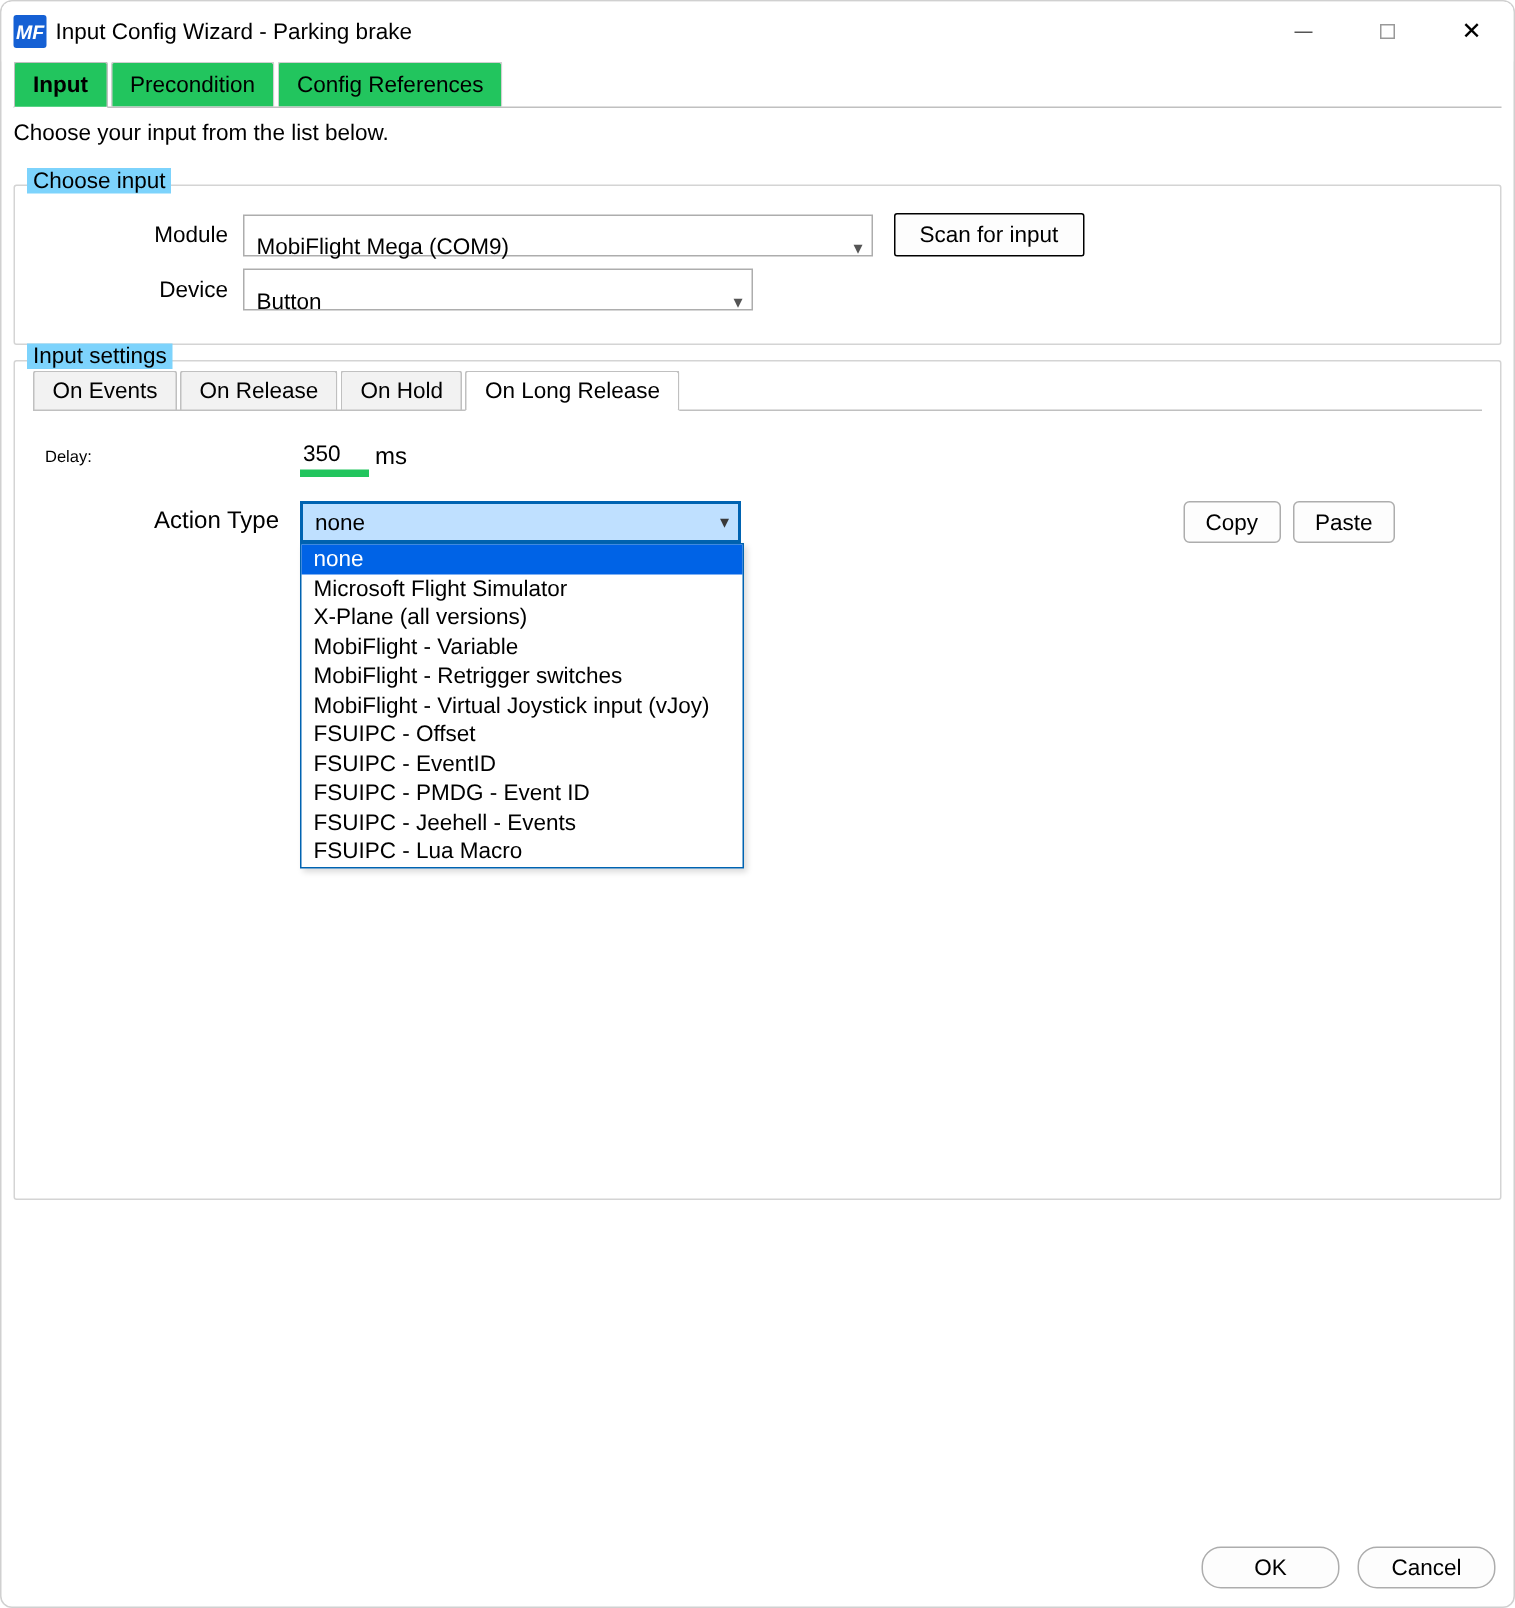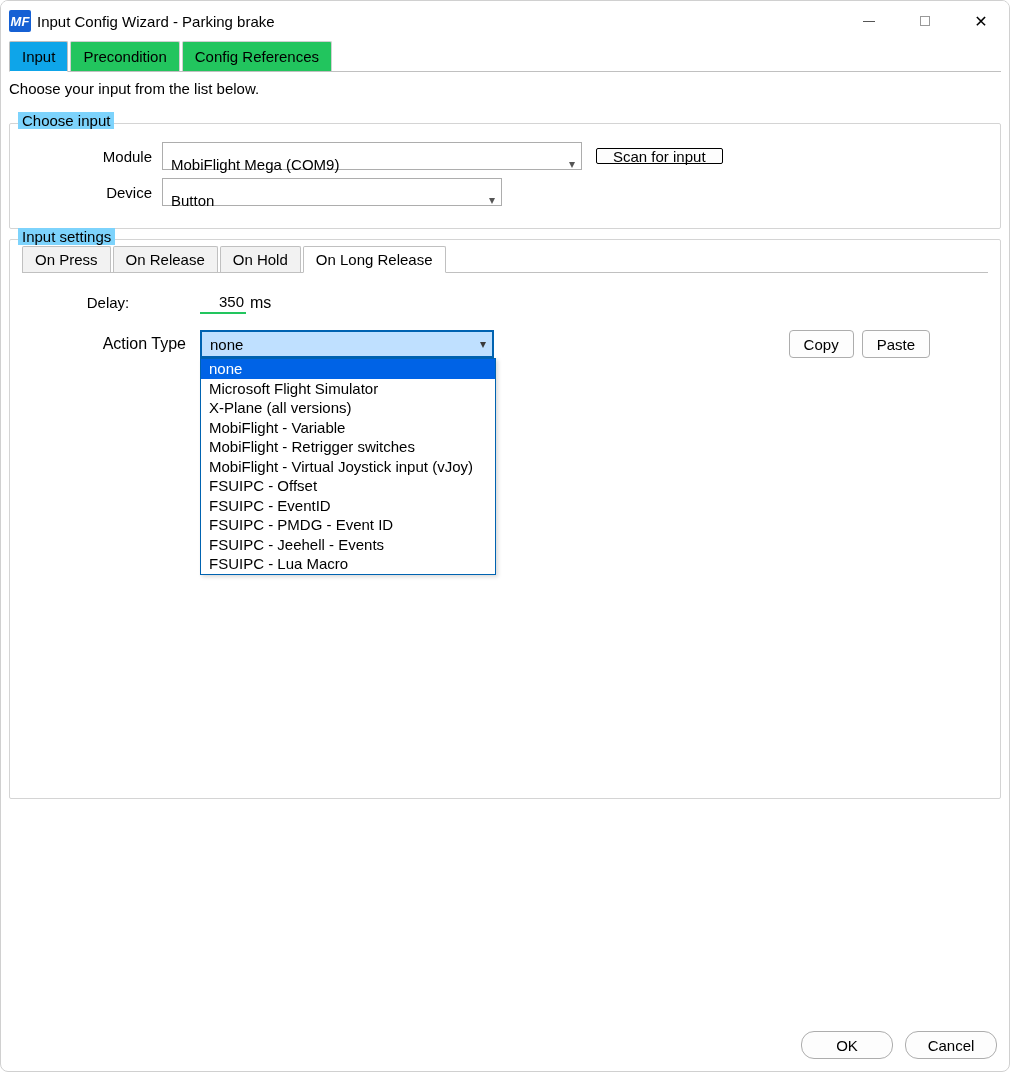--- a/index.html
+++ b/index.html
@@ -69,24 +69,24 @@
   .main-tabs .tab {
     padding: 6px 12px;
     border: 1px solid transparent;
     border-bottom: none;
     background: #22c55e;
     border-color: #d0d0d0;
     border-radius: 2px 2px 0 0;
     margin-right: 2px;
   }
   .main-tabs .tab.active {
-    background: #0ea5e9;
+    background: #22c55e;
     border-color: #c0c0c0;
     border-bottom: 1px solid #fff;
-    font-weight: normal;
+    font-weight: bold;
     position: relative;
     z-index: 2;
   }
   .tab-area {
     border-top: 1px solid #c0c0c0;
     margin-top: -1px;
     flex: 1;
     position: relative;
     background: #fff;
   }
@@ -141,21 +141,21 @@
     padding: 0 14px;
     font-size: 15px;
     border-radius: 4px;
     display: inline-flex;
     align-items: center;
     justify-content: center;
   }
   .btn.heavy {
     border: 1.5px solid #000;
     border-radius: 2px;
-    height: 16px;
+    height: 29px;
     padding: 0 16px;
   }
 
   .sub-tabs {
     display: flex;
     font-size: 15px;
     margin-bottom: 0;
   }
   .sub-tabs .stab {
     padding: 4px 12px;
@@ -173,27 +173,26 @@
     position: relative;
   }
   .sub-tab-body {
     border-top: 1px solid #c0c0c0;
     margin-top: -1px;
     padding: 18px 8px;
     position: relative;
     min-height: 500px;
   }
   .delay-row { display: flex; align-items: center; margin-bottom: 16px; }
-  .delay-row .lbl { width: 170px; text-align: center; padding-right: 14px; font-size: 15px; }
+  .delay-row .lbl { width: 170px; text-align: left; padding-right: 14px; font-size: 11px; }
   .delay-input {
     width: 46px;
-    text-align: right;
     font-size: 15px;
     border: none;
-    border-bottom: 2px solid #22c55e;
+    border-bottom: 5px solid #22c55e;
     padding: 2px 2px;
     margin-right: 4px;
     background: transparent;
   }
   .action-row {
     display: flex;
     align-items: center;
     position: relative;
   }
   .action-row .lbl { width: 170px; text-align: right; padding-right: 14px; font-size: 16px; }
@@ -294,21 +293,21 @@
             <span>Button</span>
             <span class="chev">▾</span>
           </div>
         </div>
       </div>
 
       <div class="groupbox" style="padding-top:6px; min-height:560px;">
         <div class="legend">Input settings</div>
 
         <div class="sub-tabs">
-          <div class="stab">On Press</div>
+          <div class="stab">On Events</div>
           <div class="stab">On Release</div>
           <div class="stab">On Hold</div>
           <div class="stab active">On Long Release</div>
         </div>
 
         <div class="sub-tab-body">
 
           <div class="delay-row">
             <div class="lbl">Delay:</div>
             <input class="delay-input" value="350" style="">

